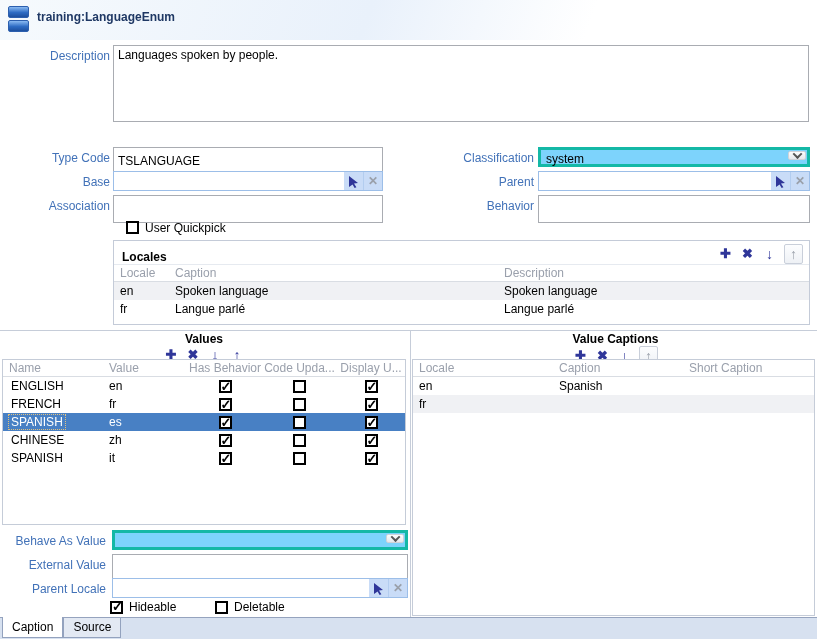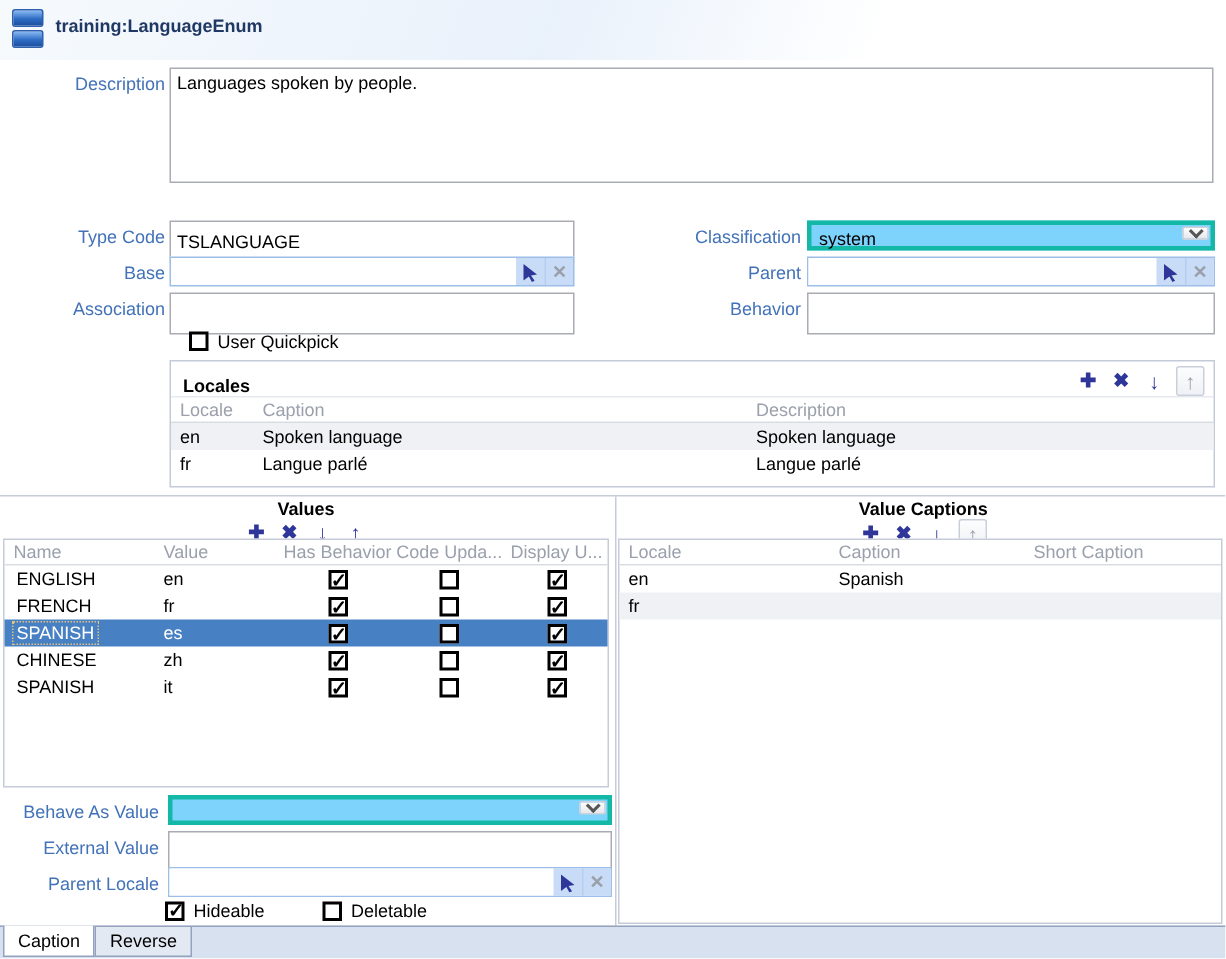--- a/index.html
+++ b/index.html
@@ -333,16 +333,16 @@
       <span class="cell"></span>
     </div>
     <div class="trow captions-grid">
       <span class="cell">fr</span>
       <span class="cell"></span>
     </div>
   </div>
 
   <div id="tabbar">
     <div class="tab active">Caption</div>
-    <div class="tab">Reverse</div>
+    <div class="tab">Source</div>
   </div>
 
 </div>
 
 </body></html>

